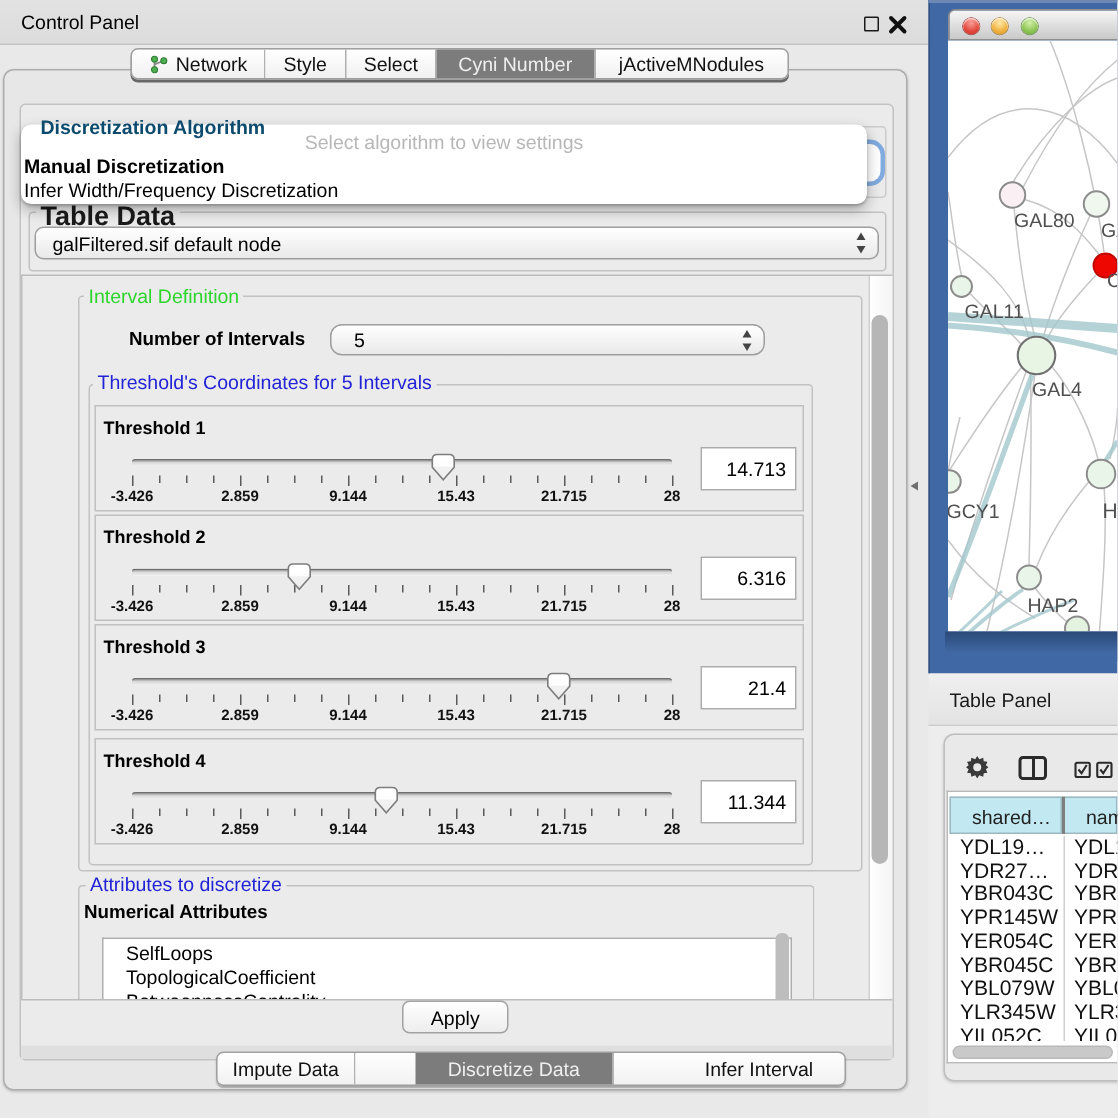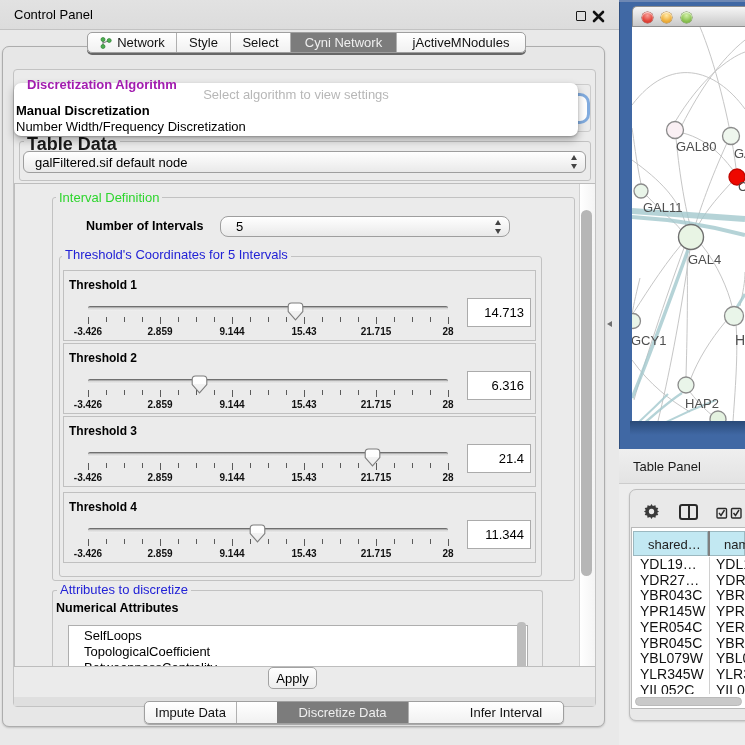--- a/index.html
+++ b/index.html
@@ -46,40 +46,40 @@
   <div class="s" style="width:89px;border-top-left-radius:5px;border-bottom-left-radius:5px;">
     <svg width="14" height="14" viewBox="0 0 14 14" style="margin-right:4px;">
         <path d="M4 3.5 L4 10.5 M4 7 L10 4.5" stroke="#888" stroke-width="1.2" fill="none"></path>
         <circle cx="4" cy="3.5" r="2" fill="#4caf50" stroke="#2e7d32" stroke-width=".7"></circle>
         <circle cx="4" cy="10.5" r="2" fill="#4caf50" stroke="#2e7d32" stroke-width=".7"></circle>
         <circle cx="10.2" cy="4.5" r="2" fill="#4caf50" stroke="#2e7d32" stroke-width=".7"></circle>
       </svg>
     Network</div>
   <div class="s" style="width:54px;">Style</div>
   <div class="s" style="width:60px;">Select</div>
-  <div class="s sel" style="width:106px;">Cyni Network</div>
+  <div class="s sel" style="width:106px;">Cyni Number</div>
   <div class="s" style="width:128px;border-top-right-radius:5px;border-bottom-right-radius:5px;">jActiveMNodules</div>
 </div>
 
 <div class="group" style="left:19px;top:84px;width:572px;height:48px;border-color:#cccccc;"></div>
 <div class="abs" style="left:23px;top:96px;width:564px;height:25px;border-radius:7px;box-shadow:0 0 0 3px rgba(110,160,220,.85);background:#fff;"></div>
 
 <div class="group" style="left:19px;top:141px;width:572px;height:40px;"></div>
 <div class="abs" style="left:24px;top:134px;font-size:18px;font-weight:bold;color:#1a1a1a;background:#ebebeb;padding:0 3px;">Table Data</div>
 <div class="combo" style="left:23px;top:151px;width:563px;height:22px;">
   <div class="tx" style="top:3px;">galFiltered.sif default node</div>
     <div class="stepper"></div>
 </div>
 
 <div class="abs" style="left:14px;top:83px;width:564px;height:53px;background:#ffffff;border-radius:7px;box-shadow:0 4px 9px rgba(0,0,0,.3), 0 1px 2px rgba(0,0,0,.2);">
   <div style="position:absolute;left:0;right:0;top:4px;text-align:center;font-size:13px;color:#b7b7b7;">Select algorithm to view settings</div>
   <div style="position:absolute;left:2px;top:20px;font-size:13px;font-weight:bold;color:#000;">Manual Discretization</div>
-  <div style="position:absolute;left:2px;top:36px;font-size:13px;color:#000;">Number Width/Frequency Discretization</div>
-</div>
-<div class="abs" style="left:24px;top:77px;font-size:13px;font-weight:bold;color:#a21caf;background:transparent;padding:0 3px;">Discretization Algorithm</div>
+  <div style="position:absolute;left:2px;top:36px;font-size:13px;color:#000;">Infer Width/Frequency Discretization</div>
+</div>
+<div class="abs" style="left:24px;top:77px;font-size:13px;font-weight:bold;color:#0c4a6e;background:transparent;padding:0 3px;">Discretization Algorithm</div>
 
 <div class="abs" style="left:14px;top:183px;width:581px;height:484px;border:1px solid #bdbdbd;background:#ebebeb;"></div>
 <div class="abs" style="left:579px;top:184px;width:16px;height:482px;background:linear-gradient(90deg,#ffffff,#f4f4f4);border-left:1px solid #d0d0d0;"></div>
 <div class="abs" style="left:581px;top:210px;width:11px;height:366px;background:#b6b6b6;border-radius:6px;"></div>
 
 <div class="group" style="left:52px;top:197px;width:523px;height:384px;"></div>
 <div class="gtitle" style="left:56px;top:190px;color:#2dd52d;position:absolute;">Interval Definition</div>
 <div class="abs" style="left:86px;top:219px;font-size:12.5px;font-weight:bold;">Number of Intervals</div>
 <div class="combo" style="left:220px;top:216px;width:290px;height:21px;border-radius:8px;">
   <div class="tx" style="left:15px;top:2px;">5</div>
@@ -279,21 +279,21 @@
 </div>
 
 <div class="group" style="left:52px;top:590px;width:491px;height:76px;border-bottom:none;border-radius:3px 3px 0 0;"></div>
 <div class="gtitle" style="left:57px;top:582px;color:#2222d6;position:absolute;">Attributes to discretize</div>
 <div class="abs" style="left:56px;top:601px;font-size:12.5px;font-weight:bold;">Numerical Attributes</div>
 <div class="abs" style="left:68px;top:625px;width:460px;height:41px;background:#fff;border:1px solid #aeaeae;border-bottom:none;overflow:hidden;">
   <div style="position:absolute;left:15px;top:2px;font-size:13px;line-height:16px;">SelfLoops<br>TopologicalCoefficient<br>BetweennessCentrality</div>
 </div>
 <div class="abs" style="left:517px;top:622px;width:9px;height:44px;background:#bdbdbd;border-radius:4px 4px 0 0;"></div>
 
-<div class="abs" style="left:268px;top:667px;width:49px;height:22px;background:linear-gradient(#ffffff,#ededed);border:1px solid #a2a2a2;border-radius:5px;font-size:13px;text-align:center;padding-top:3px;">Apply</div>
+<div class="abs" style="left:268px;top:667px;width:71px;height:22px;background:linear-gradient(#ffffff,#ededed);border:1px solid #a2a2a2;border-radius:5px;font-size:13px;text-align:center;padding-top:3px;">Apply</div>
 
 <div class="seg" style="left:144px;top:701px;height:23px;box-shadow:0 1px 1px rgba(120,120,120,.6);gap:40px;">
   <div class="s" style="width:92px;border-top-left-radius:5px;border-bottom-left-radius:5px;">Impute Data</div>
   <div class="s sel" style="width:132px;">Discretize Data</div>
   <div class="s" style="width:114px;border-top-right-radius:5px;border-bottom-right-radius:5px;">Infer Interval</div>
 </div>
 
 <div class="abs" style="left:619px;top:0;width:126px;height:449px;background:#4068a4;border-left:1px solid #31507f;"></div>
 <div class="abs" style="left:619px;top:0;width:126px;height:2px;background:#6e88b4;"></div>
 <div class="abs" style="left:632px;top:6px;width:113px;height:21px;background:linear-gradient(#f6f6f6,#c9c9c9);border:1px solid #8f8f8f;border-right:none;border-radius:5px 0 0 0;"></div>

